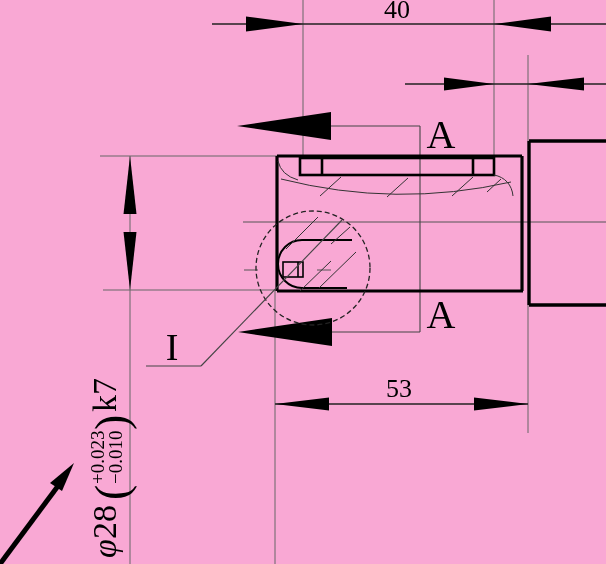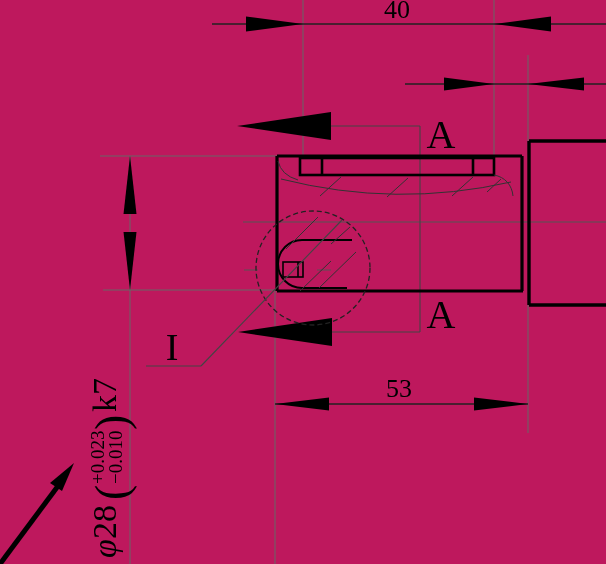--- a/index.html
+++ b/index.html
@@ -1,16 +1,16 @@
 <!DOCTYPE html>
 <html><head>
 <meta charset="utf-8">
 <style>
   html,body{margin:0;padding:0;background:#ffffff;}
-  .stage{position:relative;width:606px;height:564px;background:#be185d;overflow:hidden;
+  .stage{position:relative;width:606px;height:564px;background:#f9a8d4;overflow:hidden;
          font-family:"Liberation Serif","DejaVu Serif",serif;}
   svg{display:block}
   text{fill:#000;font-family:"Liberation Serif","DejaVu Serif",serif;}
   .dim-text{font-size:26px;}
   .sec-text{font-size:40px;}
   .detail-text{font-size:38px;}
   .tol-main{font-size:34px;}
   .tol-paren{font-size:46px;}
   .tol-small{font-size:19px;}
   .phi{font-style:italic;}

